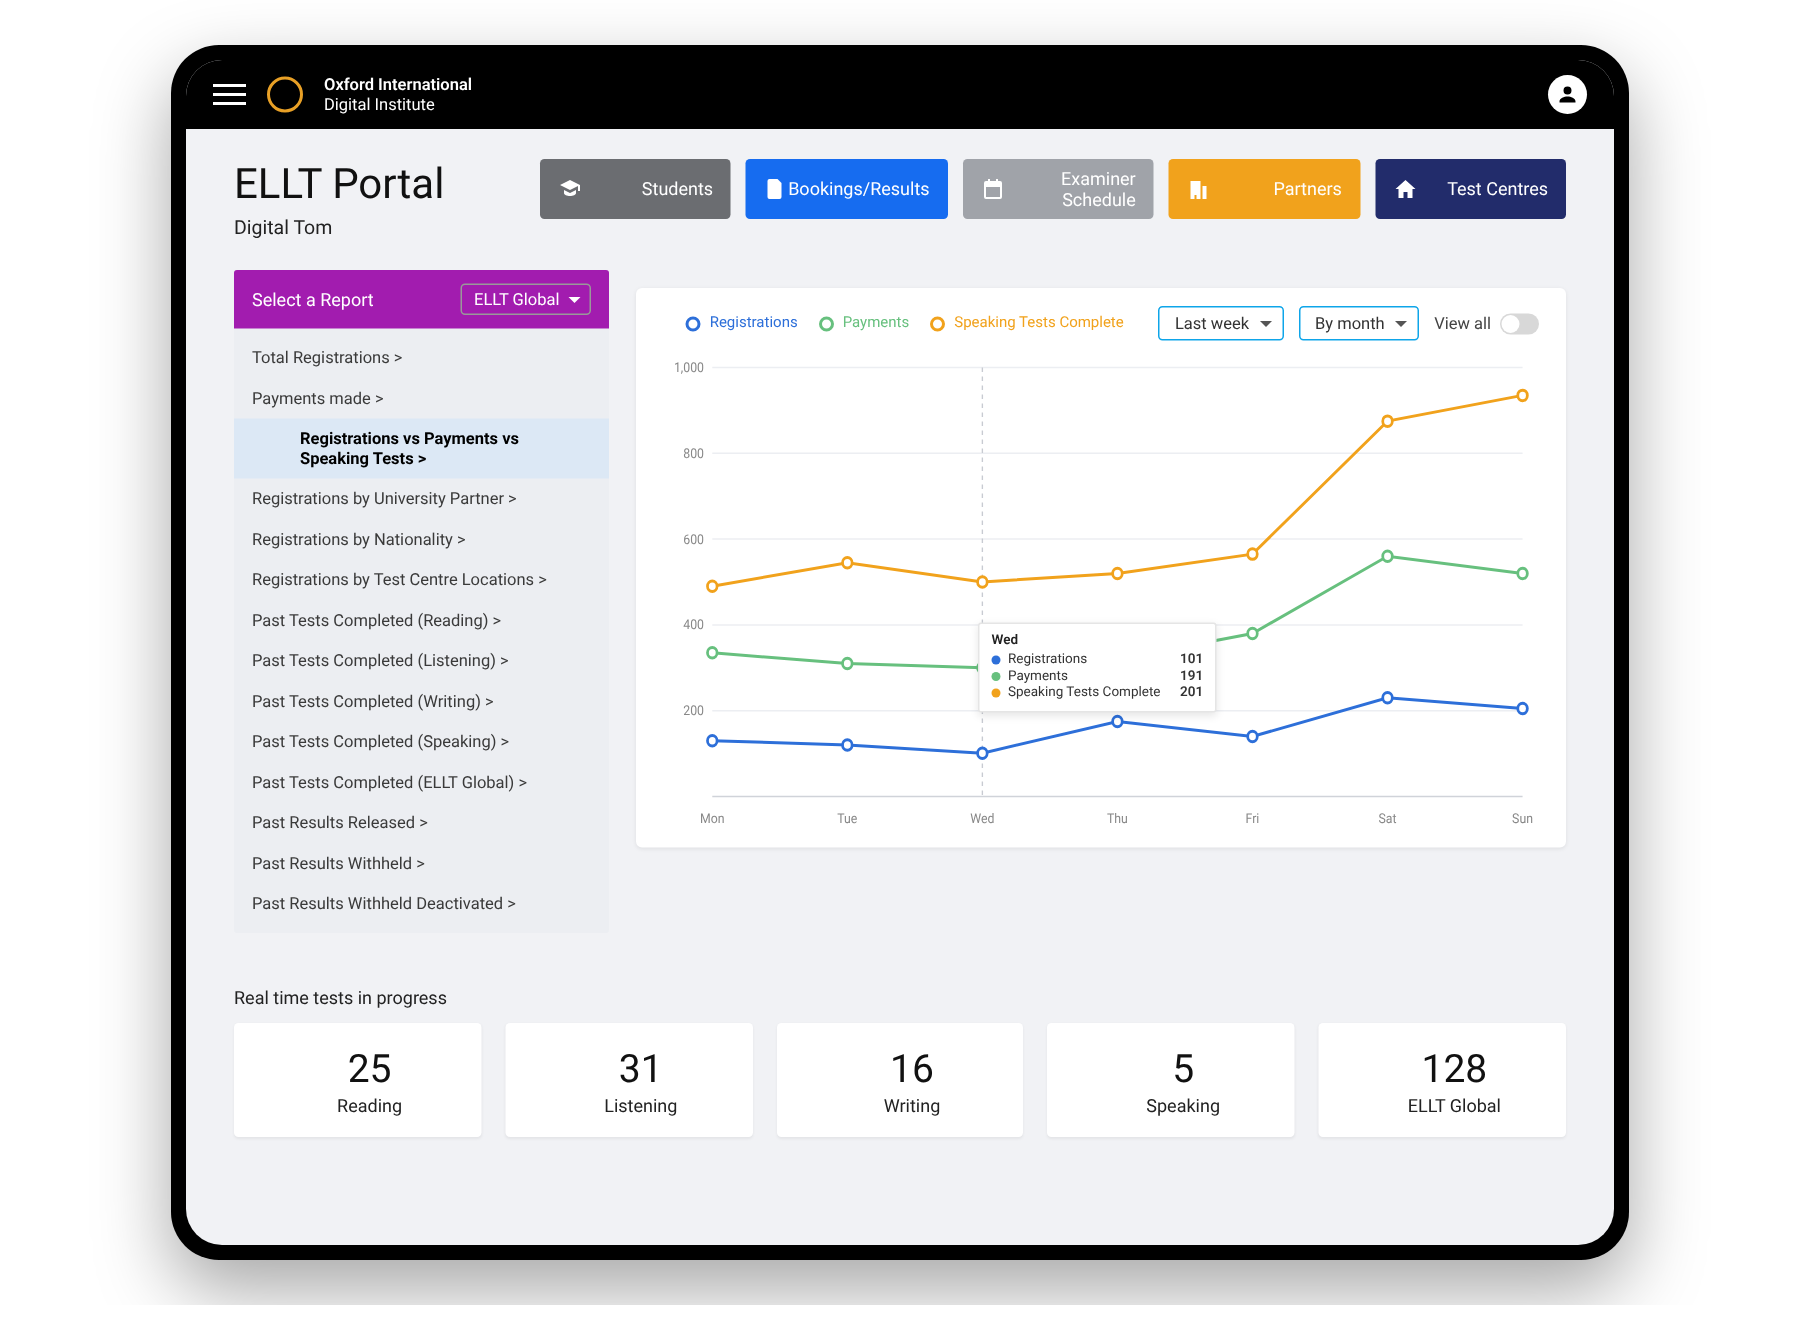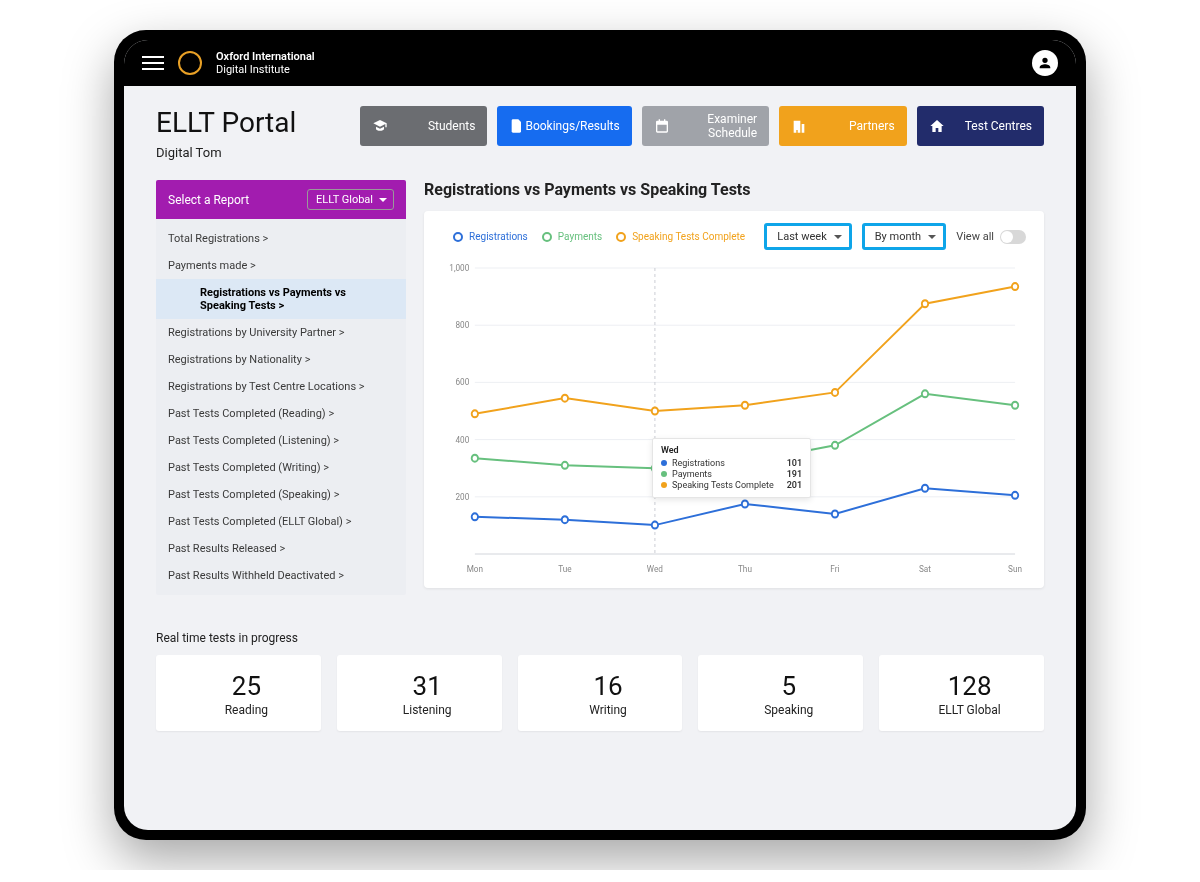--- a/index.html
+++ b/index.html
@@ -91,21 +91,21 @@
 }
 .chart-controls { display:flex; align-items:center; gap:10px; font-size:11px; color:#555; }
 .legend { display:flex; gap:12px; align-items:center; flex:1; justify-content:center; }
 .leg-item { display:flex; align-items:center; gap:4px; font-size:10px; color:#555; }
 .leg-marker { width:14px; height:2px; position:relative; }
 .leg-marker::before {
   content:''; position:absolute; left:50%; top:50%; transform:translate(-50%,-50%);
   width:6px; height:6px; border-radius:50%; border:2px solid currentColor; background:#fff;
 }
 .ctrl-sel {
-  border:3px solid #0ea5e9; border-radius:3px; padding:4px 22px 4px 10px;
+  border:1px solid #0ea5e9; border-radius:3px; padding:4px 22px 4px 10px;
   font-size:11px; color:#333; position:relative; cursor:pointer; background:#fff;
 }
 .ctrl-sel::after {
   content:''; position:absolute; right:7px; top:9px;
   border-left:4px solid transparent; border-right:4px solid transparent; border-top:4px solid #555;
 }
 .viewall { display:flex; align-items:center; gap:6px; font-size:11px; color:#444; }
 .toggle {
   width:26px; height:14px; border-radius:8px; background:#d8d8d8; position:relative; cursor:pointer;
 }
@@ -224,26 +224,26 @@
               <div class="report-item active">Registrations vs Payments vs Speaking Tests &gt;</div>
               <div class="report-item">Registrations by University Partner &gt;</div>
               <div class="report-item">Registrations by Nationality &gt;</div>
               <div class="report-item">Registrations by Test Centre Locations &gt;</div>
               <div class="report-item">Past Tests Completed (Reading) &gt;</div>
               <div class="report-item">Past Tests Completed (Listening) &gt;</div>
               <div class="report-item">Past Tests Completed (Writing) &gt;</div>
               <div class="report-item">Past Tests Completed (Speaking) &gt;</div>
               <div class="report-item">Past Tests Completed (ELLT Global) &gt;</div>
               <div class="report-item">Past Results Released &gt;</div>
+              <div class="report-item">Past Results Withheld &gt;</div>
               <div class="report-item">Past Results Withheld Deactivated &gt;</div>
             </div>
         </div>
 
         <div class="chart-panel">
-          <div class="chart-title">Registrations vs Payments vs Speaking Tests</div>
           <div class="chart-card">
             <div class="chart-controls">
               <div class="legend">
                 <div class="leg-item" style="color:#2d6fd9">
                   <span class="leg-marker"></span>
                   <span>Registrations</span>
                 </div>
                 <div class="leg-item" style="color:#67c07e">
                   <span class="leg-marker"></span>
                   <span>Payments</span>

